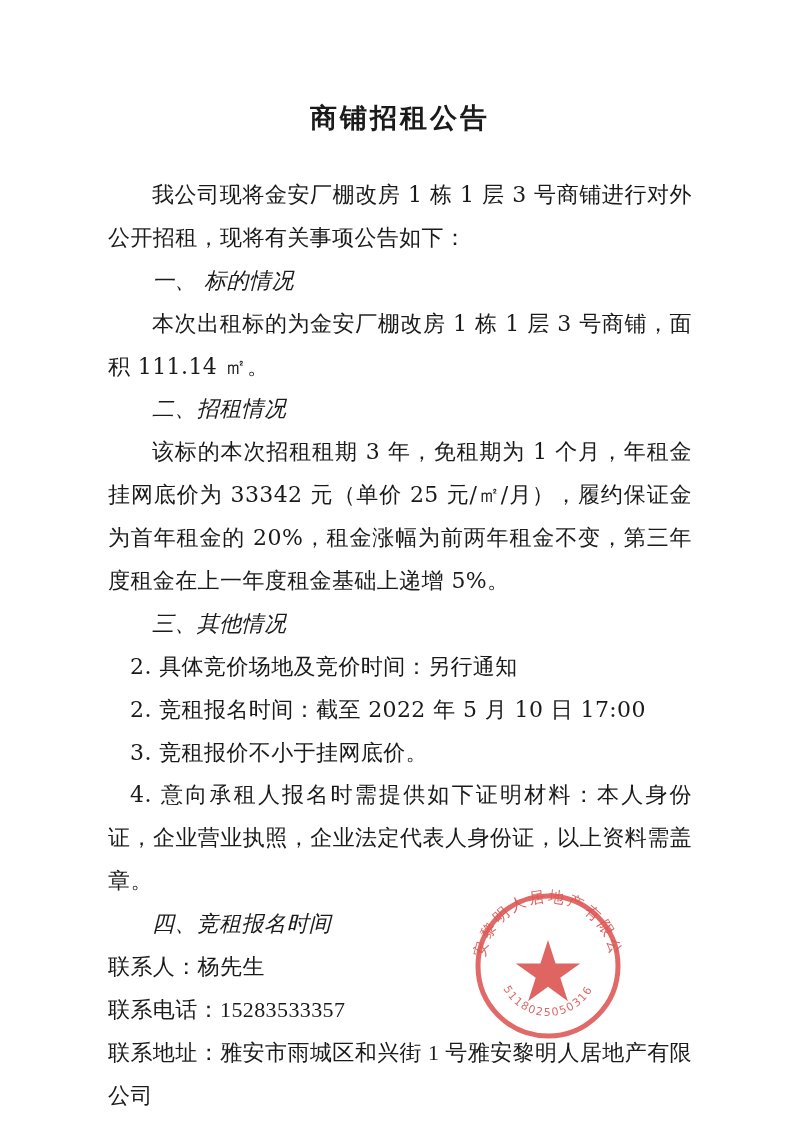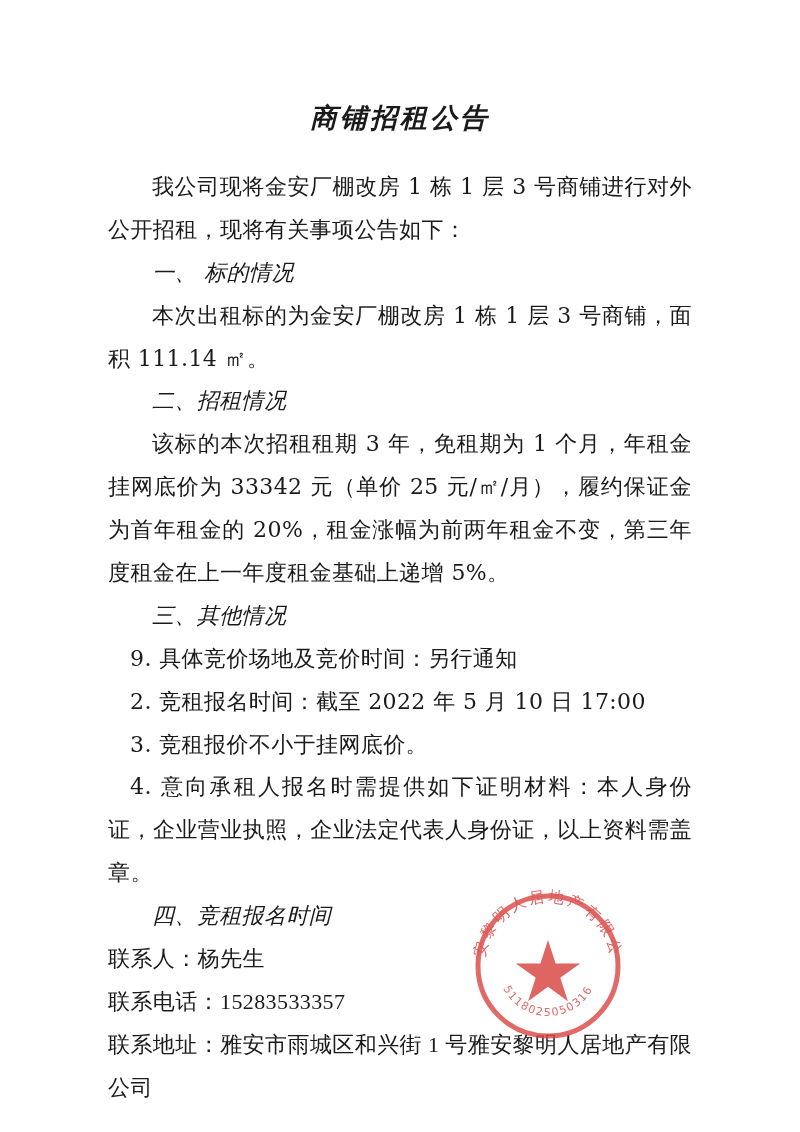--- a/index.html
+++ b/index.html
@@ -19,23 +19,22 @@
     position: absolute;
     inset: 0;
     padding: 0;
   }
   .doc-title {
     text-align: center;
     font-size: 27px;
     font-weight: bold;
     letter-spacing: 3px;
     margin-top: 100px;
-    margin-bottom: 30px;
+    margin-bottom: 38px;
     font-family: "DejaVu Sans", "Liberation Sans", sans-serif;
-    font-style: italic;
   }
   .body-block {
     margin: 0 108px 0 108px;
     font-size: 22px;
     line-height: 1.95;
     text-align: justify;
     letter-spacing: 0.4px;
   }
   p.para {
     margin: 0;
@@ -86,21 +85,21 @@
 
   <h1 class="doc-title">商铺招租公告</h1>
 
   <div class="body-block">
     <p class="para">我公司现将金安厂棚改房 1 栋 1 层 3 号商铺进行对外公开招租，现将有关事项公告如下：</p>
     <p class="heading">一、 标的情况</p>
     <p class="para">本次出租标的为金安厂棚改房 1 栋 1 层 3 号商铺，面积 111.14 ㎡。</p>
     <p class="heading">二、招租情况</p>
     <p class="para">该标的本次招租租期 3 年，免租期为 1 个月，年租金挂网底价为 33342 元（单价 25 元/㎡/月），履约保证金为首年租金的 20%，租金涨幅为前两年租金不变，第三年度租金在上一年度租金基础上递增 5%。</p>
     <p class="heading">三、其他情况</p>
-    <p class="numbered">9. 具体竞价场地及竞价时间：另行通知</p>
+    <p class="numbered">2. 具体竞价场地及竞价时间：另行通知</p>
     <p class="numbered">2. 竞租报名时间：截至 2022 年 5 月 10 日 17:00</p>
     <p class="numbered">3. 竞租报价不小于挂网底价。</p>
     <p class="numbered">4. 意向承租人报名时需提供如下证明材料：本人身份证，企业营业执照，企业法定代表人身份证，以上资料需盖章。</p>
     <p class="heading">四、竞租报名时间</p>
     <p class="para-noindent">联系人：杨先生</p>
     <p class="para-noindent">联系电话：15283533357</p>
     <p class="para-noindent">联系地址：雅安市雨城区和兴街 1 号雅安黎明人居地产有限公司</p>
   </div>
 
   <div class="sign-spacer"></div>

